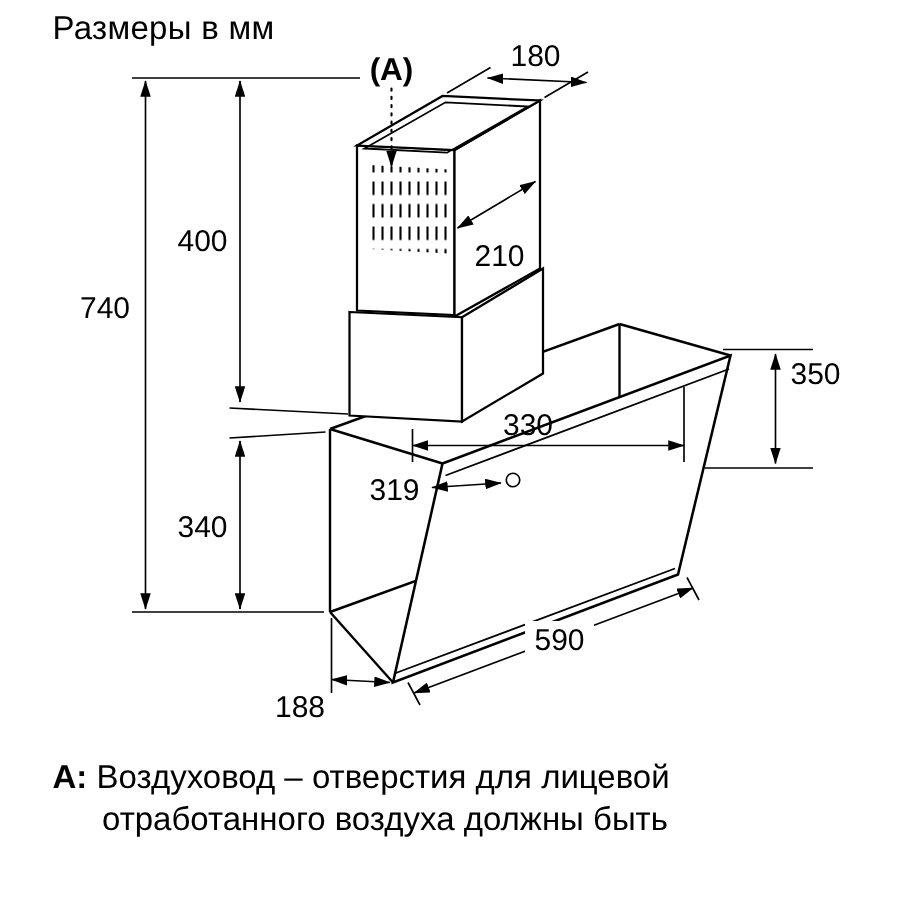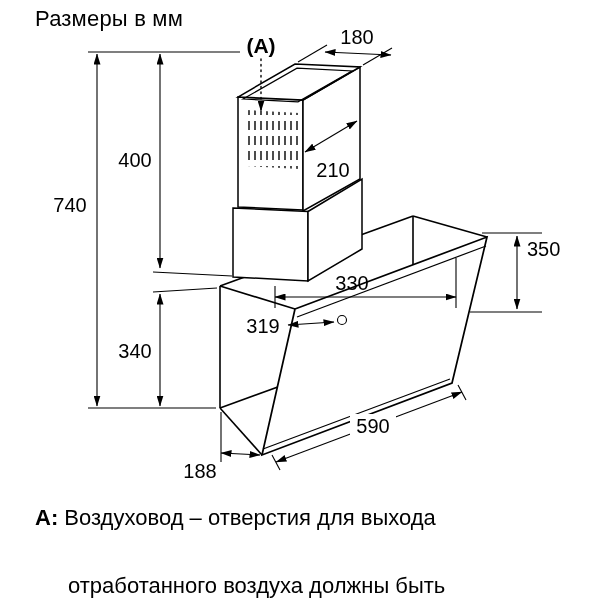--- a/index.html
+++ b/index.html
@@ -10,21 +10,21 @@
   }
   .title{
     position:absolute;left:35px;top:6px;font-size:22px;line-height:26px;
     letter-spacing:0.2px;
   }
   .diagram-svg{position:absolute;left:0;top:0;width:600px;height:600px;}
   .footnote{
     position:absolute;left:35px;top:504px;width:540px;
     font-size:22px;line-height:28px;
   }
-  .footnote .cont{padding-left:33px;margin-top:40px;}
+  .footnote .cont{padding-left:33px;}
   .footnote b{font-weight:bold;}
   svg text{
     font-family:"Liberation Sans","DejaVu Sans",sans-serif;
     font-size:20px;fill:#000;
   }
   svg text.callout{font-weight:bold;font-size:21px;}
 </style>
 </head>
 <body>
 
@@ -146,18 +146,18 @@
         <line x1="221" y1="453" x2="260" y2="455" marker-start="url(#aS)" marker-end="url(#aE)"></line>
         <text x="200" y="478" text-anchor="middle" stroke="none" fill="#000">188</text>
       </g>
 
     </g>
   </svg>
 
   <div class="footnote">
     <div>
       <b>A:</b>
-      <span>Воздуховод – отверстия для выхода</span>
+      <span>Воздуховод – отверстия для лицевой</span>
     </div>
     <div class="cont">отработанного воздуха должны быть</div>
   </div>
 
 </div>
 
 </body></html>

